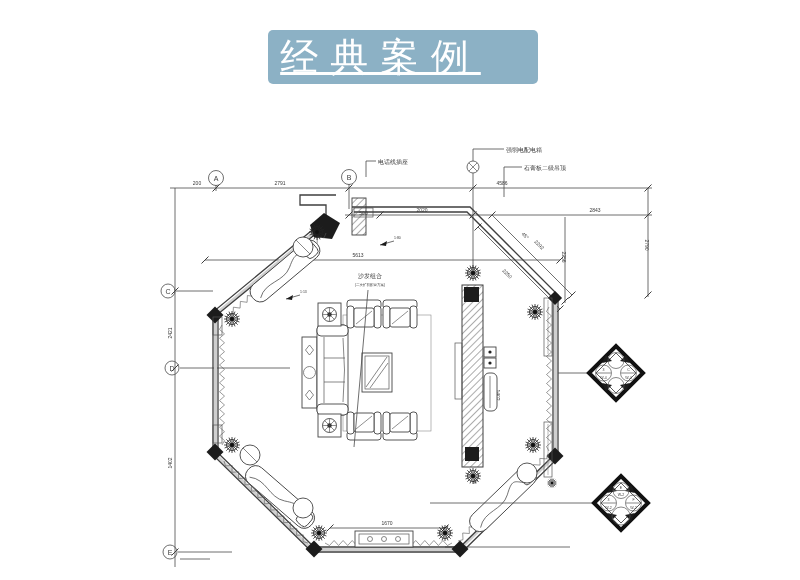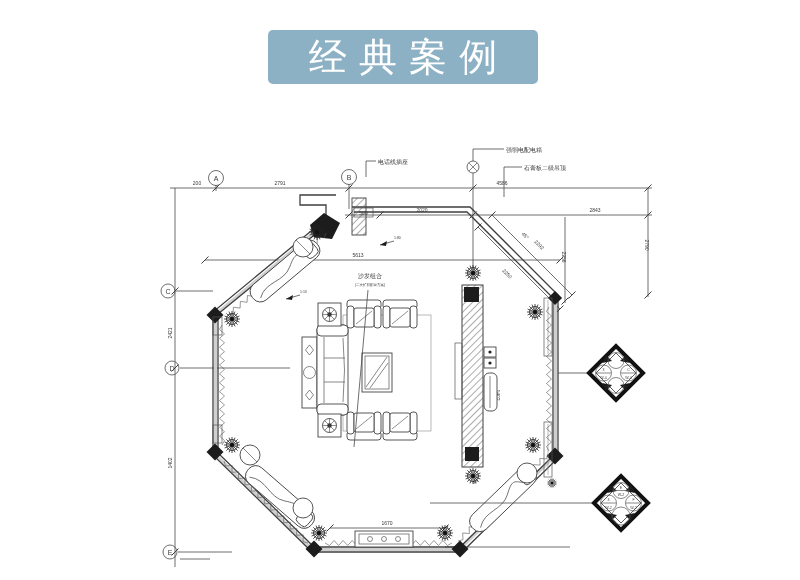--- a/index.html
+++ b/index.html
@@ -1,20 +1,20 @@
 <!DOCTYPE html>
 <html><head>
 <meta charset="utf-8">
 <style>
   html,body{margin:0;padding:0;background:#fff;}
   #page{position:relative;width:800px;height:580px;background:#ffffff;overflow:hidden;
         font-family:"Liberation Sans","DejaVu Sans",sans-serif;}
   #banner{position:absolute;left:268px;top:30px;width:270px;height:54px;
-          background:#8cb1c5;border-radius:5px;display:flex;align-items:center;justify-content:center;
-          color:#ffffff;font-size:38px;letter-spacing:0.32em;text-indent:0.32em;}
+          background:#8cb1c5;border-radius:5px;display:flex;align-items:center;
+          color:#ffffff;font-size:38px;letter-spacing:0.32em;text-indent:0.32em;text-decoration:underline;}
   #plan{position:absolute;left:140px;top:125px;}
   svg text{fill:#3a3a3a;}
   .dim{font-size:5px;}
   .dimv{font-size:5px;}
   .ann{font-size:6px;}
   .gl{font-size:7px;}
   .tiny{font-size:3.5px;}
   .ln{stroke:#4a4a4a;stroke-width:0.8;fill:none;}
   .wall{stroke:#3f3f3f;stroke-width:1.3;fill:none;}
   .thin{stroke:#555;stroke-width:0.7;fill:none;}

